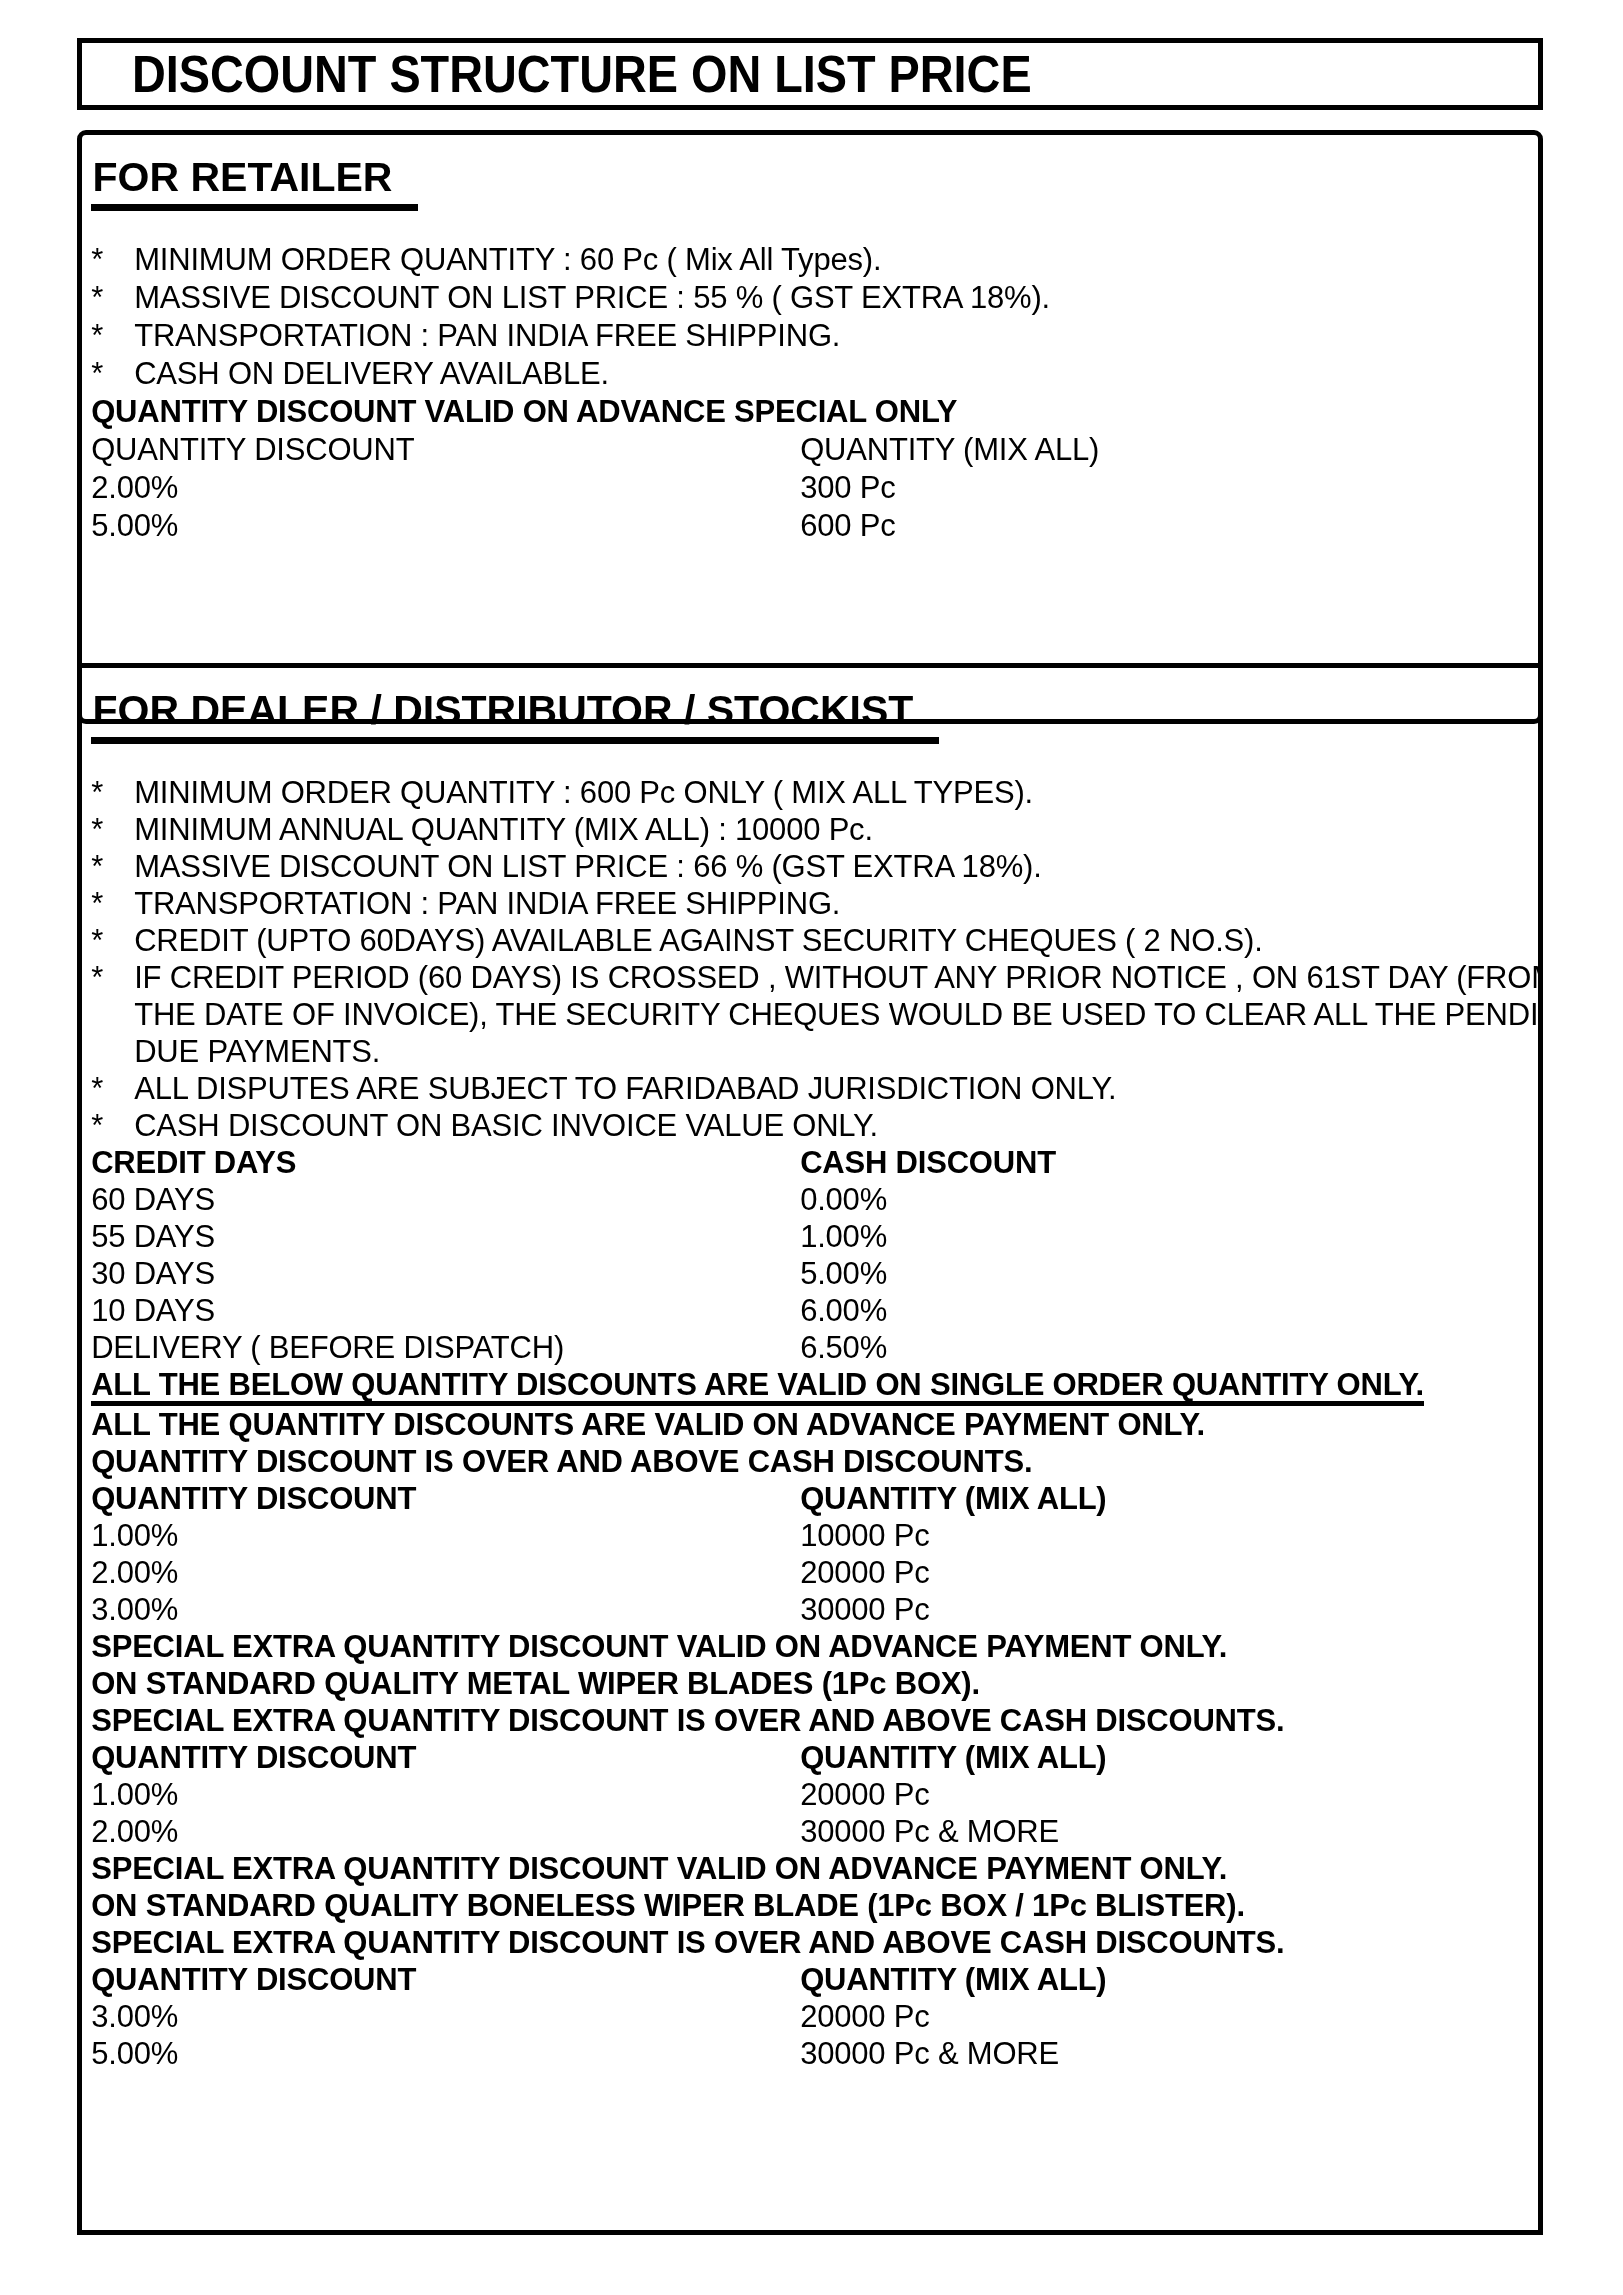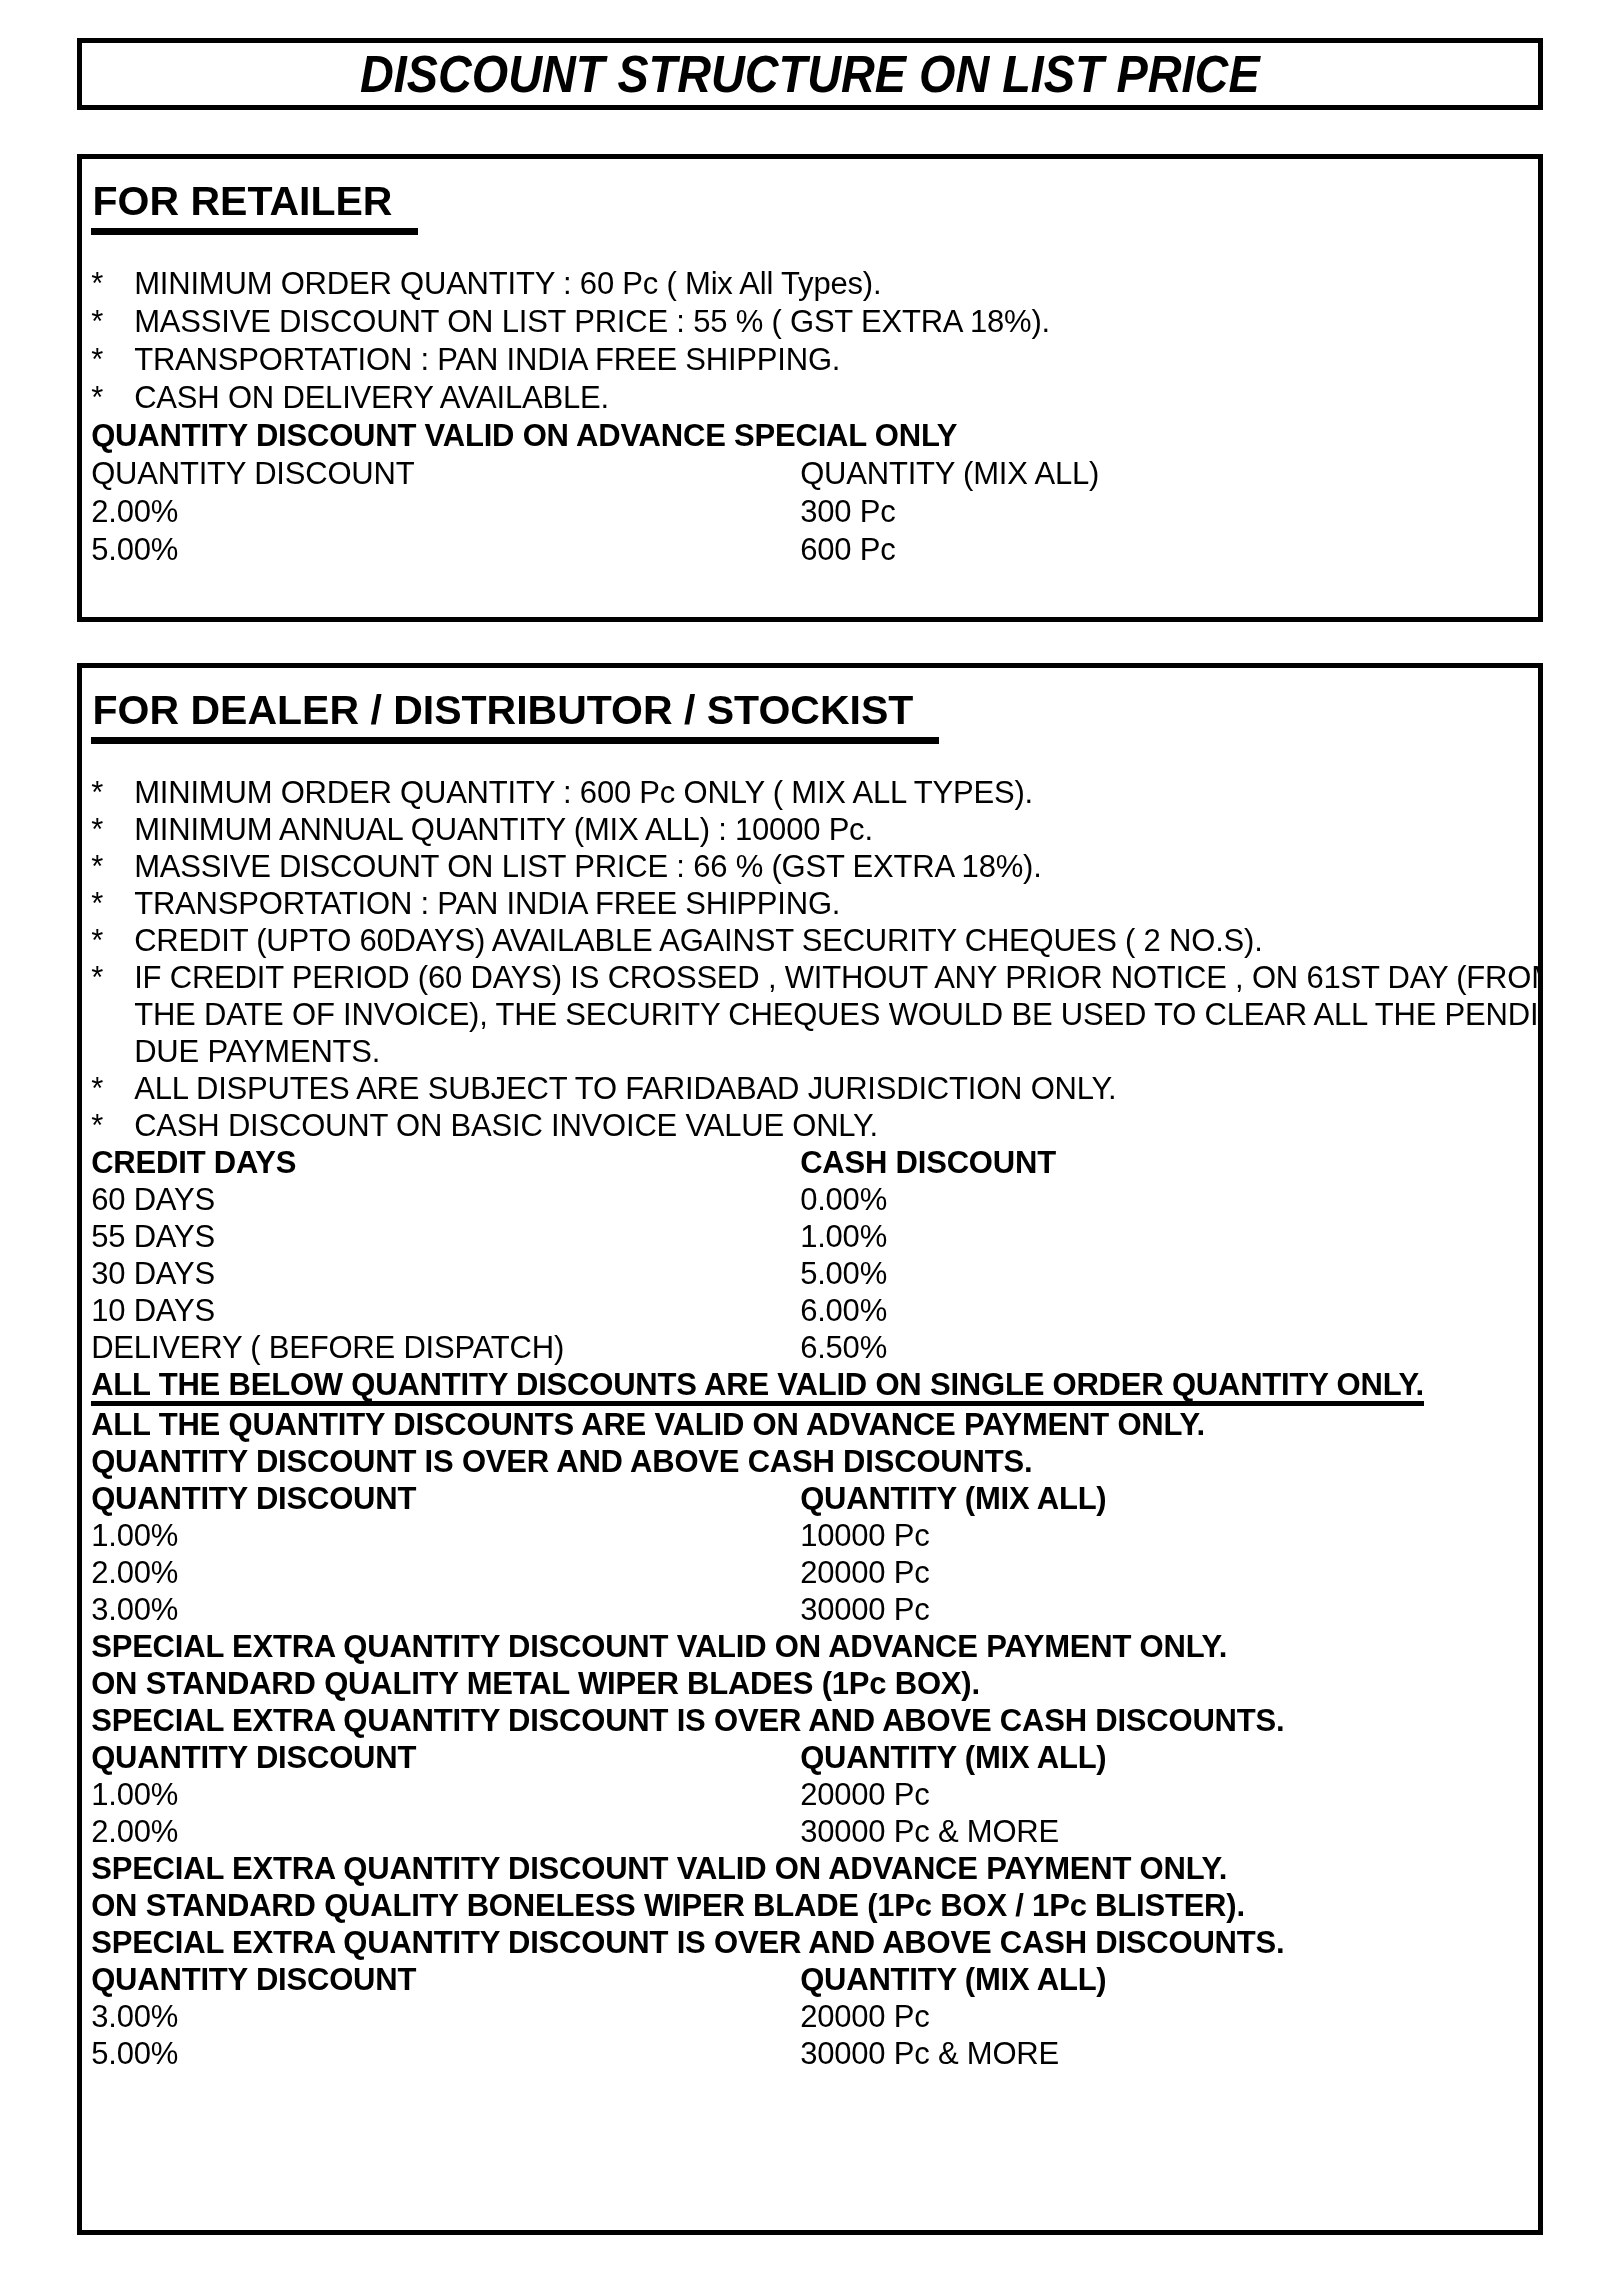--- a/index.html
+++ b/index.html
@@ -5,33 +5,33 @@
   html,body { margin:0; padding:0; background:#e8e8e8; }
   .page {
     position:relative; width:1623px; height:2295px; margin:0 auto;
     background:#ffffff; color:#000000;
     font-family:"Liberation Sans","DejaVu Sans",sans-serif;
     overflow:hidden;
   }
   .title-box {
     position:absolute; left:77px; top:38px; width:1466px; height:72px;
     border:5.9px solid #000; box-sizing:border-box;
-    display:flex; align-items:center; justify-content:center;font-style:italic;
+    display:flex; align-items:center; justify-content:flex-start;
   }
   .title-text {
     font-size:52px; font-weight:bold; white-space:nowrap;
     transform:scaleX(0.9); transform-origin:center;
     letter-spacing:0px;
   }
   .box {
     position:absolute; left:77px; width:1466px;
     border:5.9px solid #000; box-sizing:border-box;
     padding:22px 0 0 9.2px; overflow:hidden;
   }
-  .box.retailer { top:154px; height:468px; }
+  .box.retailer { top:130px; height:594px;border-radius:9px; }
   .box.dealer   { top:663px; height:1572px; }
   .hd {
     display:inline-block; font-size:41px; font-weight:bold; line-height:1;
     border-bottom:7.2px solid #000; padding:0 26px 5.9px 1.3px;
   }
   .hd-wrap { margin:0 0 30px 0; }
   .line {
     font-size:31px; line-height:38px; white-space:nowrap;
     letter-spacing:-0.2px;
   }

